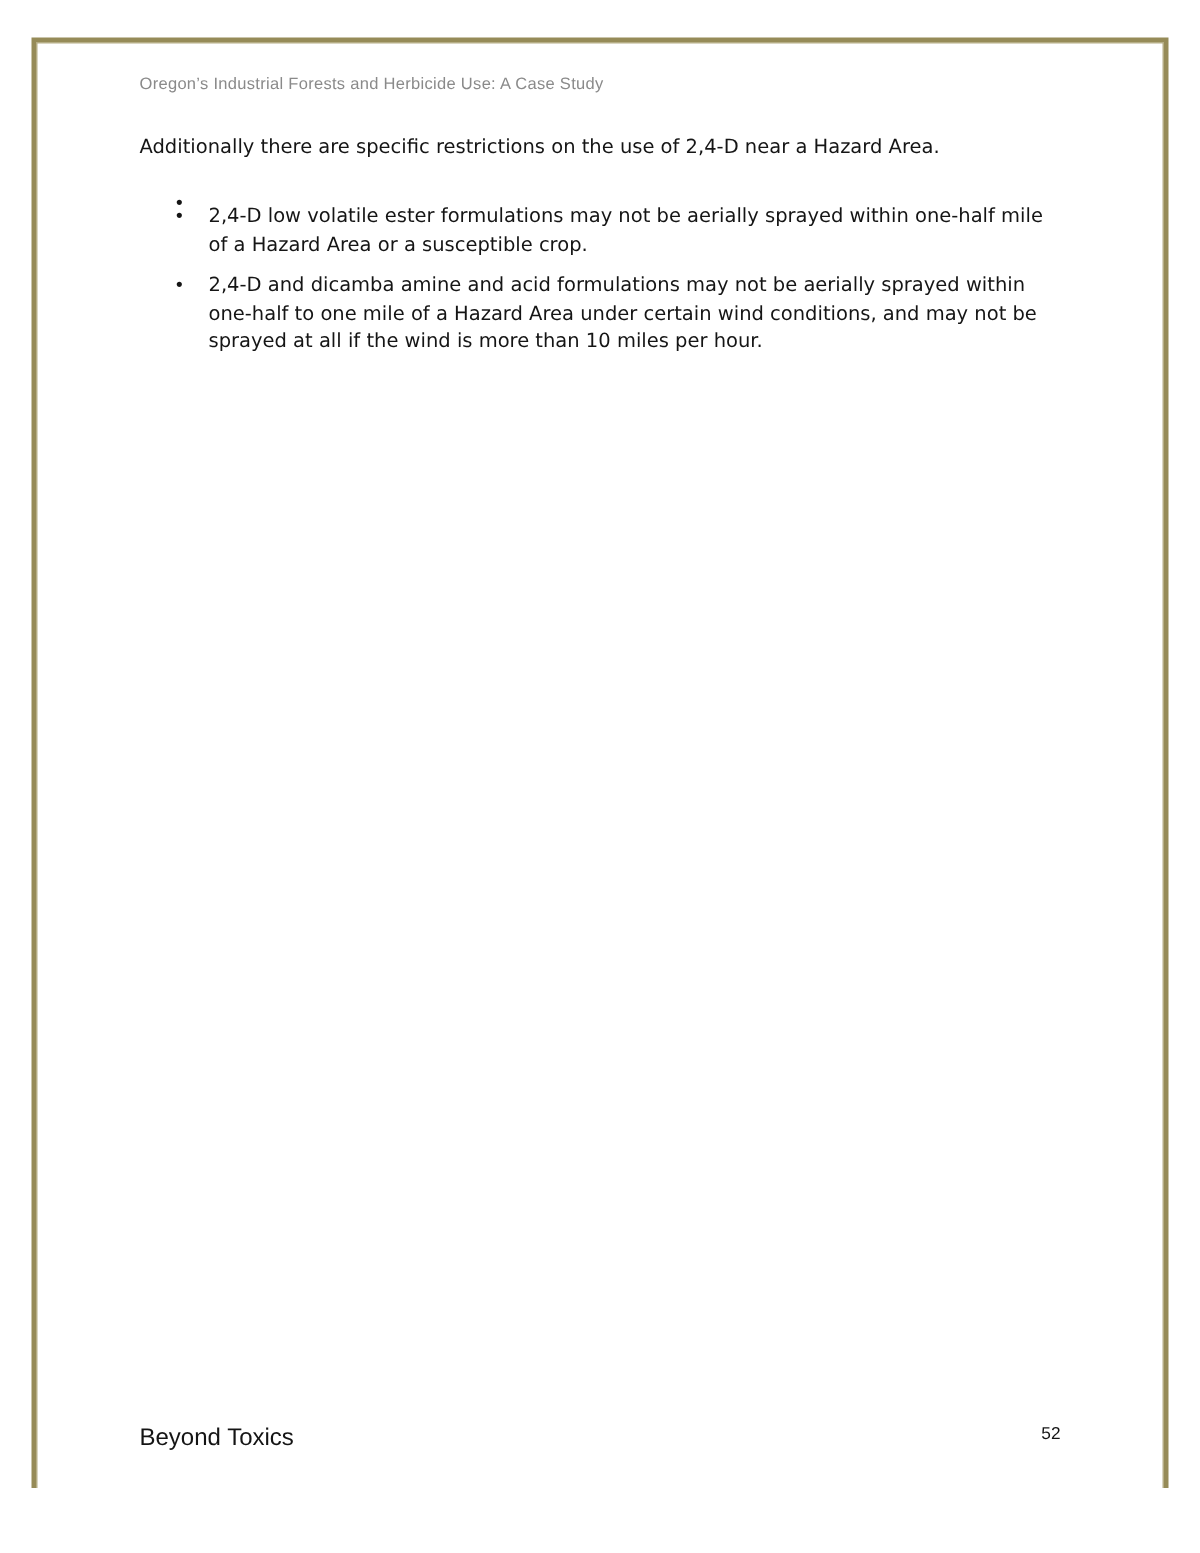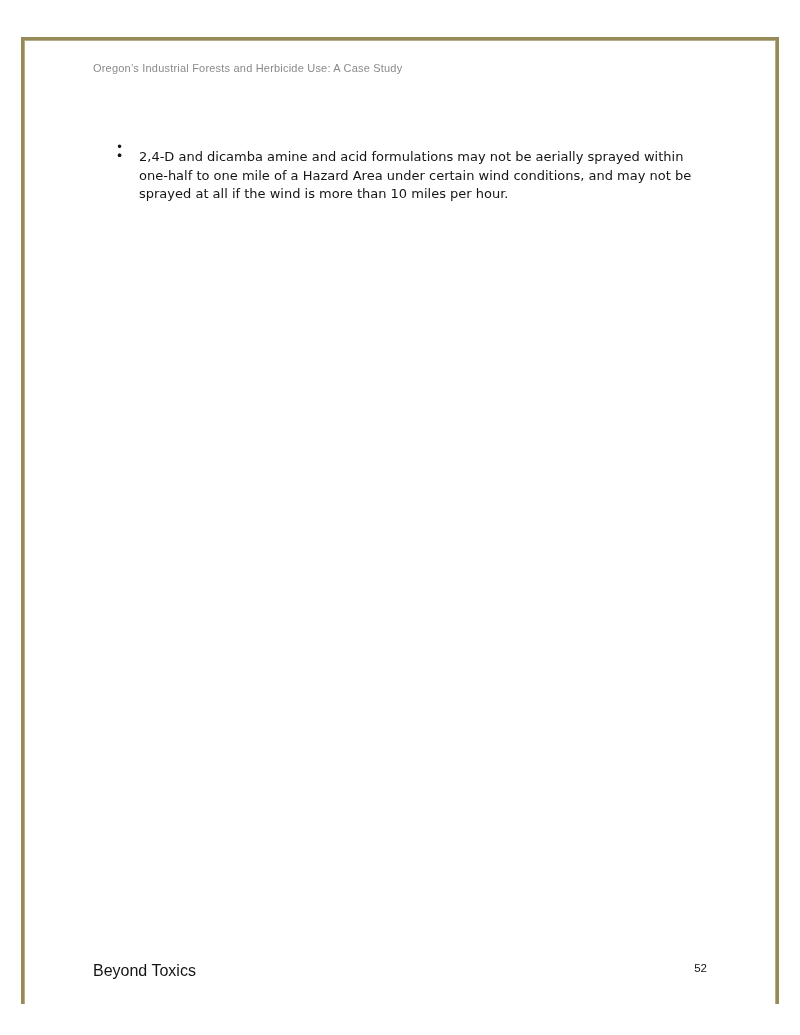--- a/index.html
+++ b/index.html
@@ -5,21 +5,20 @@
   * { margin: 0; padding: 0; box-sizing: border-box; }
   html, body { background: #ffffff; }
   .page {
     position: relative;
     width: 800px;
     height: 992px;
     background: #ffffff;
     font-family: "DejaVu Sans", sans-serif;
     color: #111111;
     overflow: hidden;
-    margin-top: 12px;
   }
   .border-frame {
     position: absolute;
     left: 21px;
     top: 25px;
     width: 758px;
     height: 985px;
     border: 3px solid #968b58;
     box-shadow: inset 0 0 0 1px #b5ad85;
     background: transparent;
@@ -86,27 +85,29 @@
 </style>
 </head>
 <body>
 
 <div class="page">
 
   <div class="border-frame"></div>
 
   <div class="doc-header">Oregon’s Industrial Forests and Herbicide Use: A Case Study</div>
 
+  <p class="intro">Additionally there are specific restrictions on the use of 2,4-D near a Hazard Area.</p>
 
   <ul class="bullet-list">
     <li class="bullet-item">
       <span class="bullet-marker">•</span>
     </li>
     <li class="bullet-item">
       <span class="bullet-marker">•</span>
+      <span>2,4-D low volatile ester formulations may not be aerially sprayed within one-half mile of a Hazard Area or a susceptible crop.</span>
     </li>
     <li class="bullet-item">
       <span class="bullet-marker">•</span>
       <span>2,4-D and dicamba amine and acid formulations may not be aerially sprayed within one-half to one mile of a Hazard Area under certain wind conditions, and may not be sprayed at all if the wind is more than 10 miles per hour.</span>
     </li>
   </ul>
 
   <div class="footer-left">Beyond Toxics</div>
 
   <div class="footer-right">52</div>

